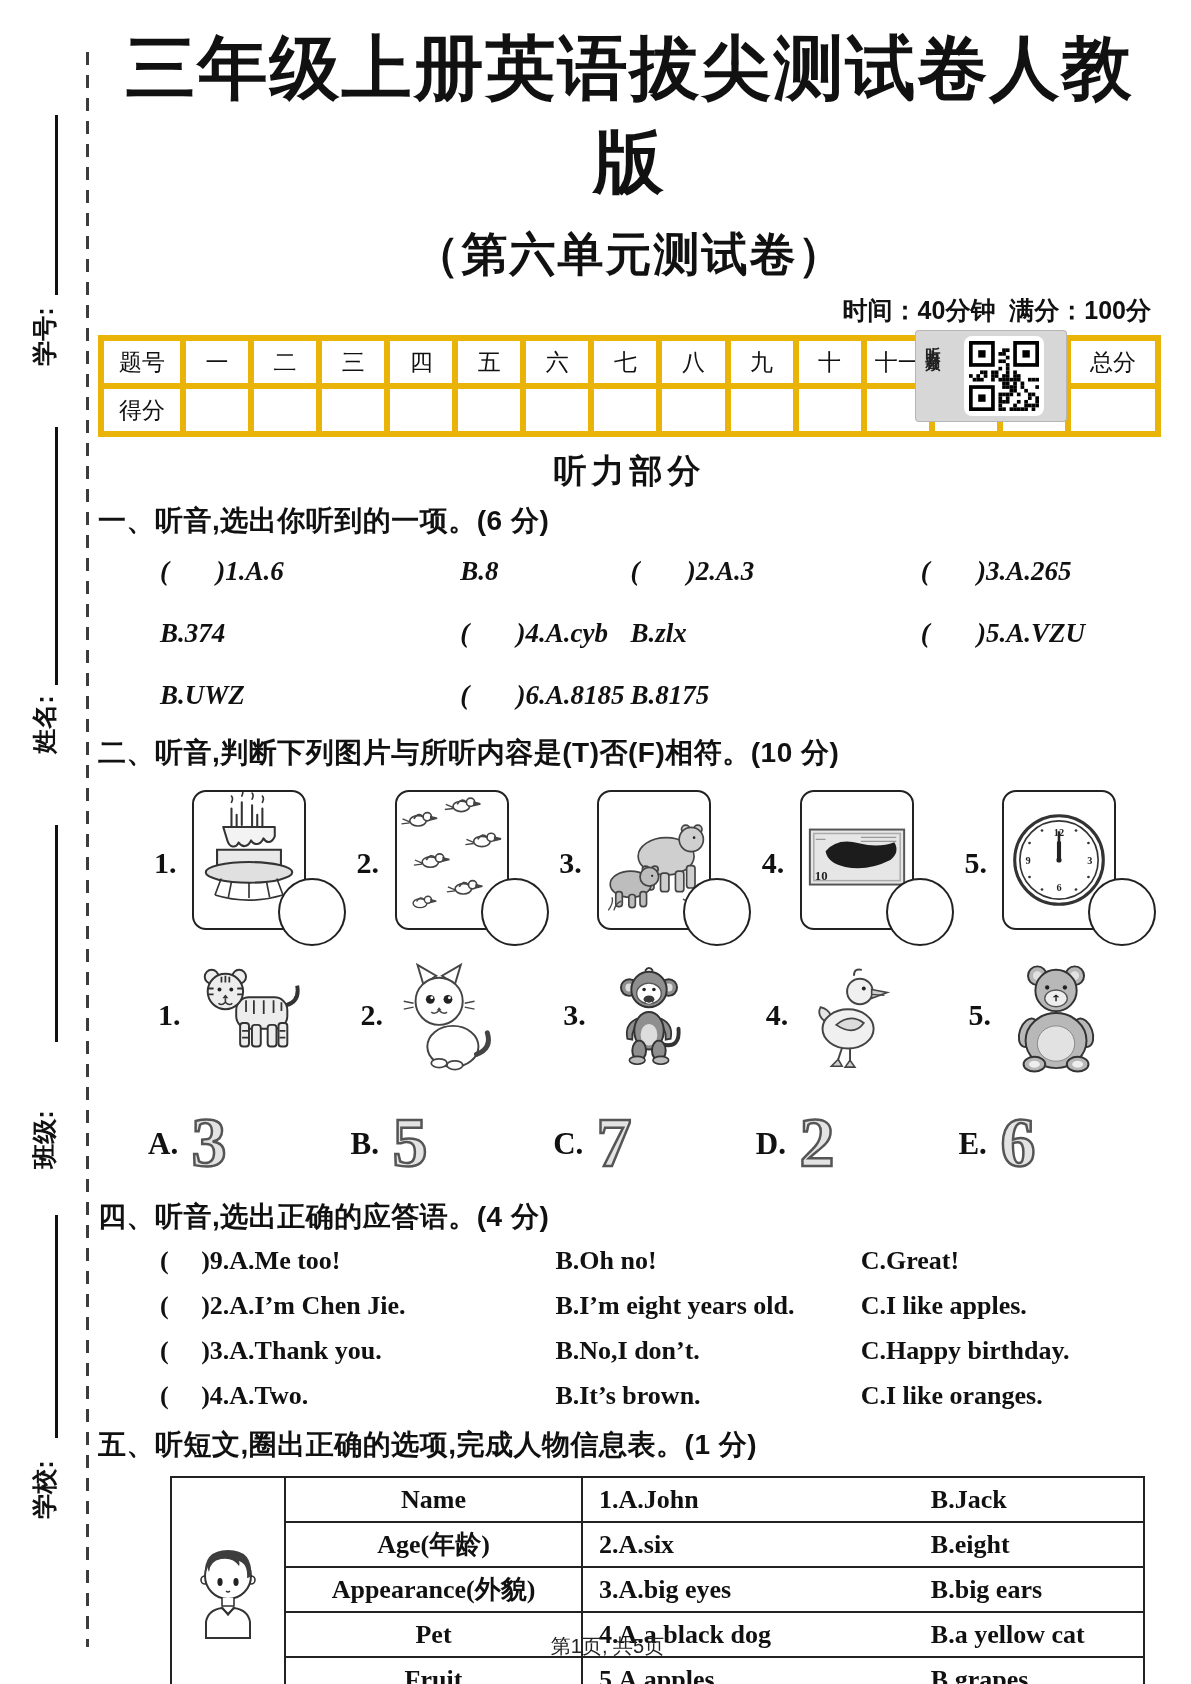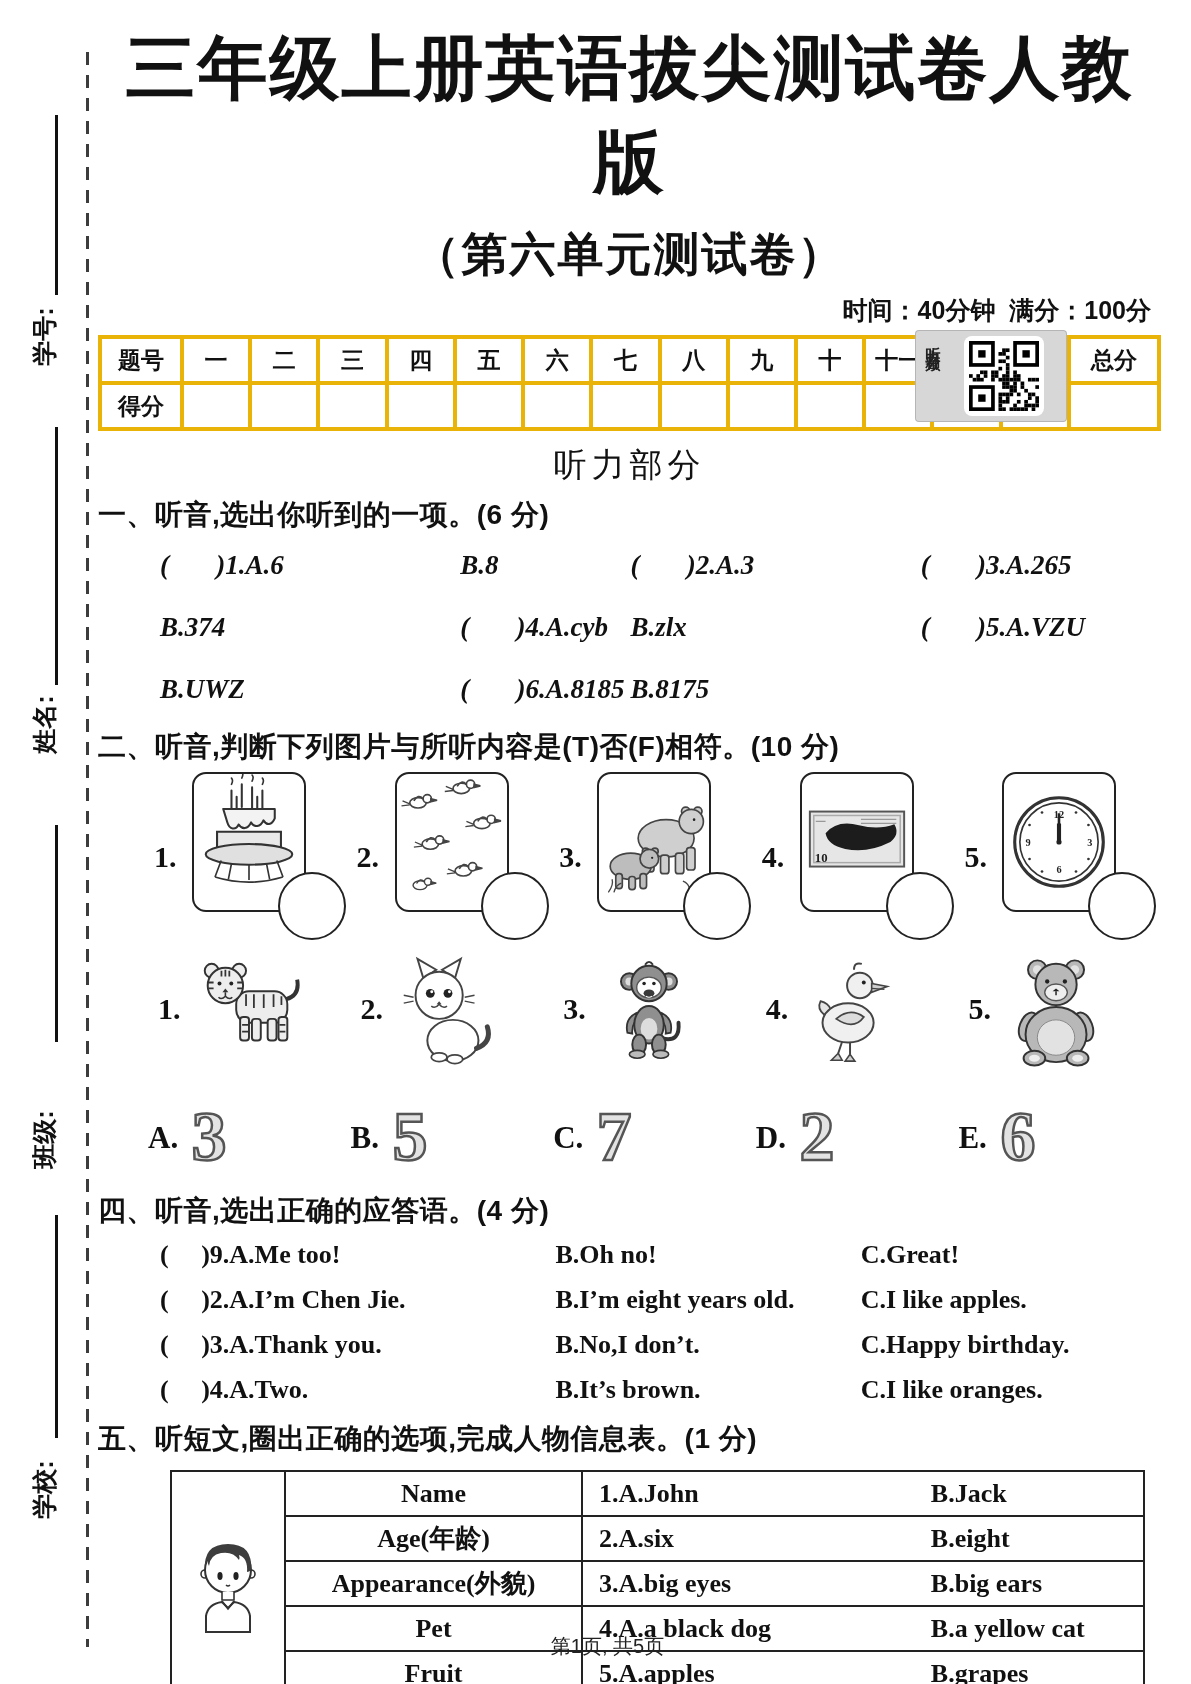--- a/index.html
+++ b/index.html
@@ -13,33 +13,33 @@
     background:repeating-linear-gradient(180deg,#3c3c3c 0 13px,transparent 13px 23px);}
   .m-line{position:absolute;left:55px;width:2.5px;background:#111;}
   .m-label{position:absolute;left:-12px;width:112px;text-align:center;
     font-weight:bold;font-size:25px;transform:rotate(-90deg);white-space:nowrap;}
   
   .content{position:absolute;left:98px;top:0;width:1063px;}
   .title{margin:22px 0 0;font-size:70px;font-weight:900;text-align:center;letter-spacing:2px;}
   .subtitle{margin-top:14px;font-size:46px;font-weight:900;text-align:center;letter-spacing:2px;}
   .meta{margin-top:8px;font-size:25px;font-weight:700;text-align:right;padding-right:10px;white-space:pre;}
   .score-table{margin-top:8px;width:100%;border-collapse:collapse;table-layout:fixed;}
-  .score-table td{border:4px solid #eab308;height:42px;text-align:center;vertical-align:middle;
-    font-size:23px;font-weight:700;padding:0;}
-  .listen-title{margin-top:12px;font-size:33px;font-weight:400;text-align:center;letter-spacing:5px;}
+  .score-table td{border:6px solid #eab308;height:42px;text-align:center;vertical-align:middle;
+    font-size:23px;font-weight:400;padding:0;}
+  .listen-title{margin-top:12px;font-size:33px;font-weight:700;text-align:center;letter-spacing:5px;}
   .part-head{margin-top:8px;font-size:28px;font-weight:700;letter-spacing:.5px;}
   
   .p1-grid{display:grid;grid-template-columns:30% 17% 29% 24%;padding-left:62px;}
   .p1-grid .opt{height:62px;display:flex;align-items:center;
     font-family:"Liberation Serif",serif;font-weight:700;font-size:27px;white-space:pre;font-style:italic;}
   
   .pic-row{display:flex;margin-left:50px;height:184px;margin-top:2px;}
   .pic-item{flex:1;position:relative;}
   .pic-num{position:absolute;left:6px;top:72px;font:700 30px "Liberation Serif",serif;}
-  .pic-card{position:absolute;left:44px;top:4px;width:110px;height:136px;border:2.5px solid #222;
+  .pic-card{position:absolute;left:44px;top:16px;width:110px;height:136px;border:2.5px solid #222;
     border-radius:14px;background:#fff;overflow:hidden;}
   .pic-card svg{width:100%;height:100%;}
   .pic-circle{position:absolute;left:130px;top:104px;width:64px;height:64px;border:2.5px solid #222;
     border-radius:50%;background:#fff;}
   
   .animal-row{display:flex;margin-left:50px;height:112px;margin-top:4px;}
   .animal-item{flex:1;position:relative;}
   .animal-num{position:absolute;left:10px;top:36px;font:700 30px "Liberation Serif",serif;}
   .animal-item svg{position:absolute;left:46px;top:-2px;}
   .age-row{display:flex;margin-left:50px;margin-top:24px;height:92px;}

